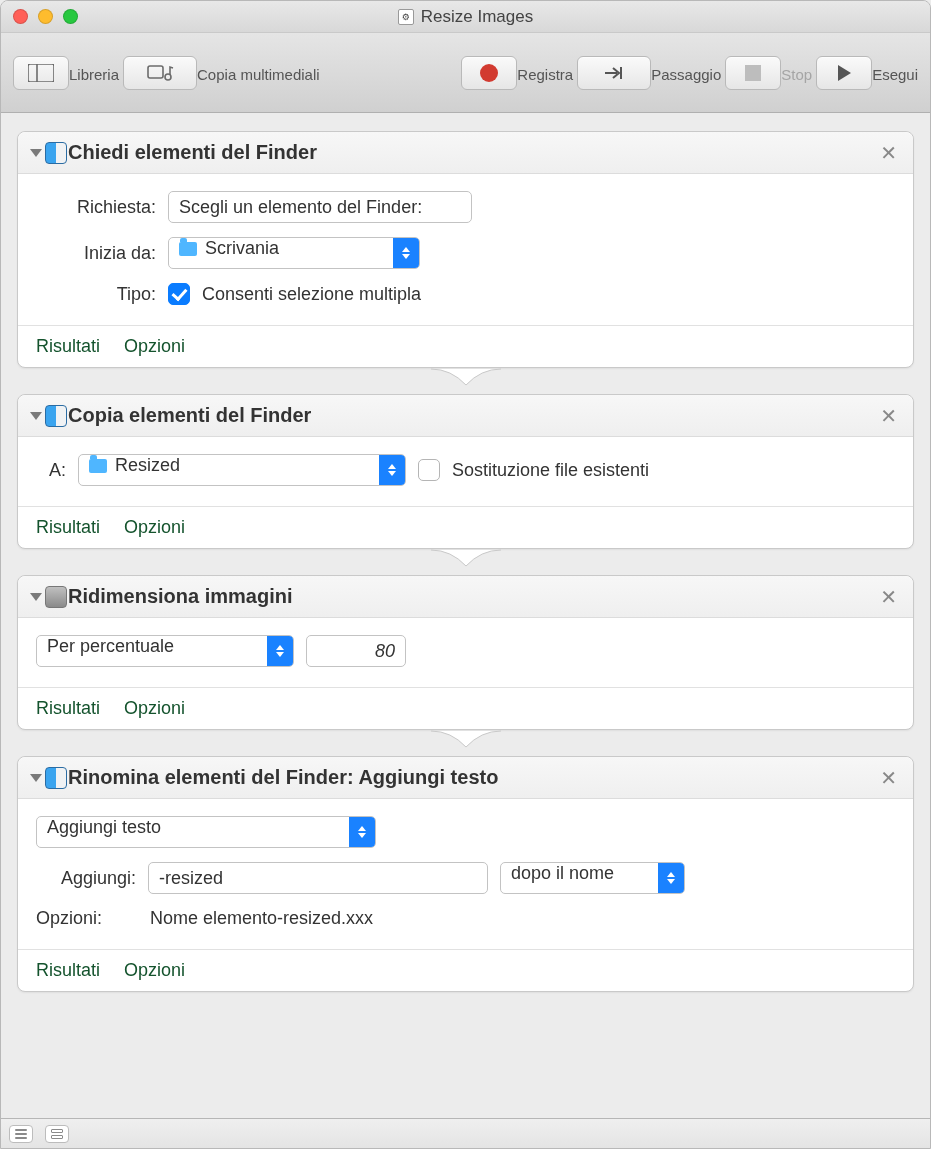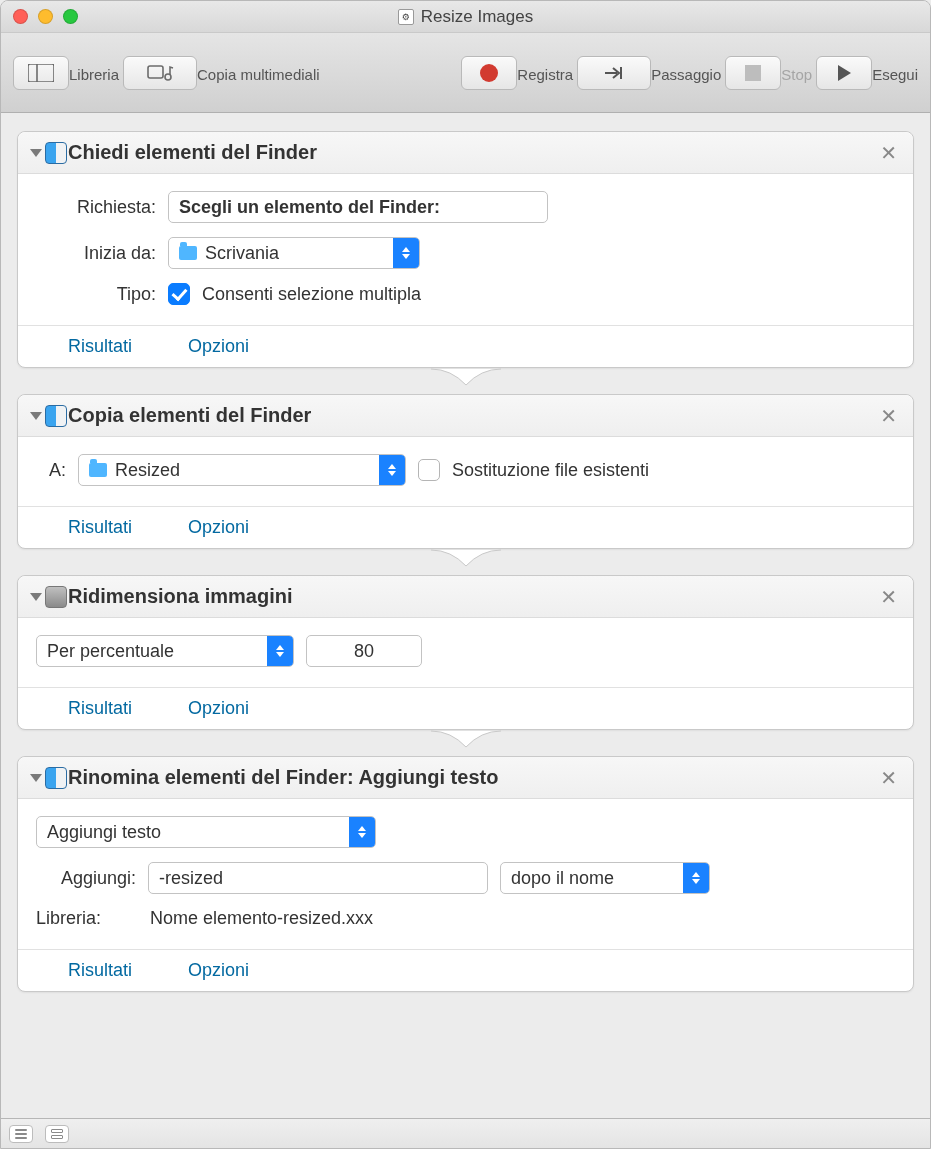--- a/index.html
+++ b/index.html
@@ -125,25 +125,25 @@
     padding: 17px 18px 6px;
   }
   .row { display:flex; align-items:center; gap:12px; margin-bottom:14px; }
   .label { width:120px; text-align:right; color:#333; font-size:18px;}
   .label.short { width:auto; }
   .input-text {
     height:32px; border:1px solid #c3c3c3; border-radius:5px;
     padding: 0 10px; font-size:18px; color:#333; background:#fff;
     flex:0 0 auto;
   }
-  .input-text.lg { width:380px;font-weight:bold; }
+  .input-text.lg { width:304px; }
   .input-text.md { width:340px; }
-  .input-text.num { width:116px; text-align:center; }
+  .input-text.num { width:100px; text-align:right;font-style:italic; }
   .popup {
-    height:32px; display:flex; align-items:center;
+    height:32px; display:flex; align-items:flex-start;
     border:1px solid #c3c3c3; border-radius:5px;
     background:#fff; overflow:hidden; cursor:default;
   }
   .popup .pp-content{
     flex:1; padding:0 10px; font-size:18px; color:#333;
     display:flex;align-items:center;gap:8px;
   }
   .popup .pp-arrows{
     width:26px;height:100%;background:#1a82ff;
     display:flex;flex-direction:column;align-items:center;justify-content:center;
@@ -162,21 +162,21 @@
     display:flex;align-items:center;justify-content:center;cursor:pointer;flex-shrink:0;
   }
   .check.checked{background:#0a7cff;border-color:#0a7cff;}
   .check.checked::after{content:"";width:6px;height:11px;border:solid #fff;border-width:0 3px 3px 0;transform:rotate(42deg);margin-top:-3px;}
   .check-label{font-size:18px;color:#333;}
   .action-footer {
     border-top:1px solid #e1e1e1;
     padding:10px 18px;
     display:flex;gap:24px;
   }
-  .foot-link{color:#0369a1;font-size:18px;cursor:pointer;margin-left:32px;}
+  .foot-link{color:#14532d;font-size:18px;cursor:pointer;}
   .example-row{font-size:18px;color:#333;margin:6px 0 14px;display:flex;gap:14px;}
   .example-row .ex-label{width:100px;}
   
   .statusbar{
     height:30px;border-top:1px solid #b6b6b6;
     background:linear-gradient(#efefef,#e4e4e4);
     display:flex;align-items:center;padding:0 8px;gap:12px;
   }
   .sb-btn{width:24px;height:18px;border:1px solid #bcbcbc;border-radius:4px;background:#fff;display:flex;align-items:center;justify-content:center;cursor:pointer;}
   .sb-btn .bars{display:flex;flex-direction:column;gap:2px;}
@@ -377,29 +377,29 @@
           <div class="popup" style="width:340px">
             <div class="pp-content">
                 <span>Aggiungi testo</span>
               </div>
             <div class="pp-arrows"></div>
           </div>
         </div>
         <div class="row">
           <div class="label" style="width:100px">Aggiungi:</div>
           <input class="input-text md" value="-resized" style="">
-          <div class="popup" style="width:210px">
+          <div class="popup" style="width:185px">
             <div class="pp-content">
                 <span>dopo il nome</span>
               </div>
             <div class="pp-arrows"></div>
           </div>
         </div>
         <div class="example-row">
-          <span class="ex-label">Libreria:</span>
+          <span class="ex-label">Opzioni:</span>
           <span>Nome elemento-resized.xxx</span>
         </div>
       </div>
       <div class="action-footer">
         <span class="foot-link">Risultati</span>
         <span class="foot-link">Opzioni</span>
       </div>
     </div>
 
   </div>

